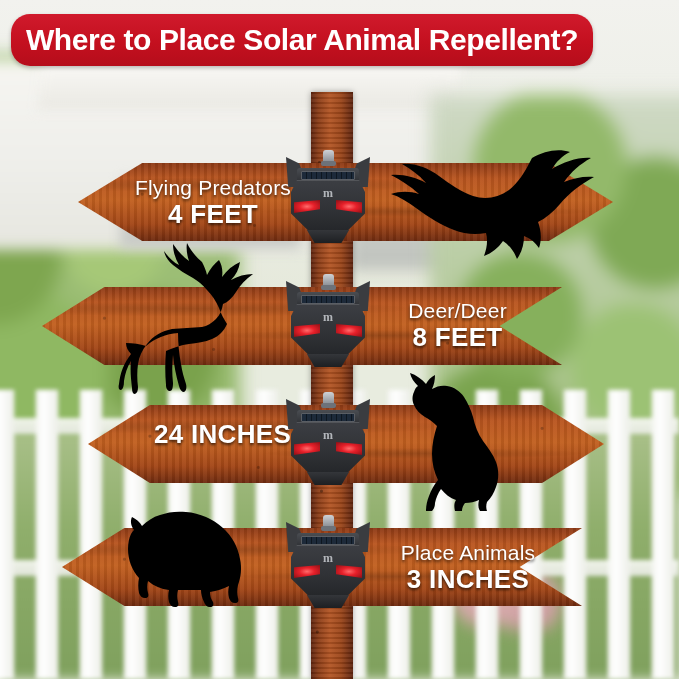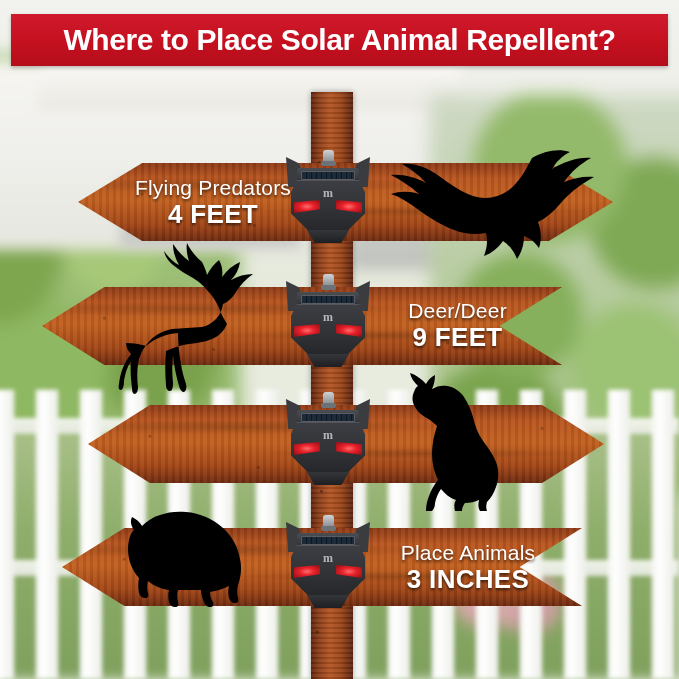--- a/index.html
+++ b/index.html
@@ -66,23 +66,23 @@
       radial-gradient(circle at 20% 12%,rgba(0,0,0,.45) 0 1px,transparent 2px),
       radial-gradient(circle at 70% 25%,rgba(0,0,0,.4) 0 1px,transparent 2px),
       radial-gradient(circle at 40% 40%,rgba(0,0,0,.4) 0 1px,transparent 2px),
       radial-gradient(circle at 80% 55%,rgba(0,0,0,.4) 0 1px,transparent 2px),
       radial-gradient(circle at 25% 68%,rgba(0,0,0,.4) 0 1px,transparent 2px),
       radial-gradient(circle at 60% 82%,rgba(0,0,0,.4) 0 1px,transparent 2px),
       radial-gradient(circle at 15% 92%,rgba(0,0,0,.4) 0 1px,transparent 2px);
     opacity:.8;}
 
   
-  .banner{position:absolute;left:11px;top:14px;width:657px;height:52px;
+  .banner{position:absolute;left:11px;top:14px;width:582px;height:52px;
     background:linear-gradient(180deg,#d01a2c 0%,#c4101f 55%,#b50d1b 100%);
-    border-radius:0;box-shadow:0 2px 4px rgba(0,0,0,.25);
+    border-radius:19px;box-shadow:0 2px 4px rgba(0,0,0,.25);
     display:flex;align-items:center;justify-content:center;}
   .banner span{color:#fff;font-weight:700;font-size:30px;letter-spacing:-.4px;
     font-family:"Liberation Sans",sans-serif;white-space:nowrap;}
 
   
   .sign{position:absolute;height:78px;
     background:
       repeating-linear-gradient(90deg,rgba(0,0,0,.07) 0 3px,rgba(255,255,255,.04) 3px 7px),
       linear-gradient(180deg,#8d3a16 0%,#b9551f 20%,#c2601f 48%,#a44717 78%,#6e2a0f 100%);
     box-shadow:0 3px 6px rgba(0,0,0,.35);}
@@ -217,21 +217,21 @@
     <div class="eye l"></div>
     <div class="eye r"></div>
     <div class="chin"></div>
   </div>
 
   <div class="sign pt-left-notchR" style="left:42px;top:287px;width:520px;">
     <div class="grain"></div>
   </div>
   <div class="sign-label" style="left:370px;top:300px;width:175px;">
     <span class="t1">Deer/Deer</span>
-    <span class="t2">9 FEET</span>
+    <span class="t2">8 FEET</span>
   </div>
 
   <div class="sil" style="left:118px;top:243px;">
     <svg width="180" height="152" viewBox="0 0 180 152">
       <path fill="#000" d="M46 8 C50 14 55 19 61 22 C57 15 55 8 55 1
         C60 8 65 14 71 18 C69 12 68 6 69 0 C73 8 78 14 84 19
         C86 23 88 27 89 32 C92 26 96 21 101 17
         C104 22 105 28 104 34 C109 27 115 22 122 19
         C121 26 118 32 113 37 C120 33 127 31 135 31
         C128 36 122 42 118 49 C114 55 110 59 105 61
@@ -263,20 +263,21 @@
     <div class="logo">m</div>
     <div class="eye l"></div>
     <div class="eye r"></div>
     <div class="chin"></div>
   </div>
 
   <div class="sign pt-right-notchL" style="left:88px;top:405px;width:516px;">
     <div class="grain"></div>
   </div>
   <div class="sign-label" style="left:130px;top:419px;width:185px;">
+    <span class="t2">24 INCHES</span>
   </div>
 
   <div class="sil" style="left:392px;top:372px;">
     <svg width="140" height="140" viewBox="0 0 140 140">
       <path fill="#000" d="M26 14 C22 10 19 6 18 1 C24 3 30 7 34 12
         C36 8 39 5 43 3 C43 8 42 13 40 17 C45 14 50 13 55 14
         C62 15 68 19 72 25 C76 31 79 38 81 45
         C83 54 86 62 91 69 C96 76 101 82 104 90
         C107 98 107 107 104 115 C102 121 99 126 95 130
         C94 133 94 136 95 139 L88 139 C86 136 86 132 87 128

